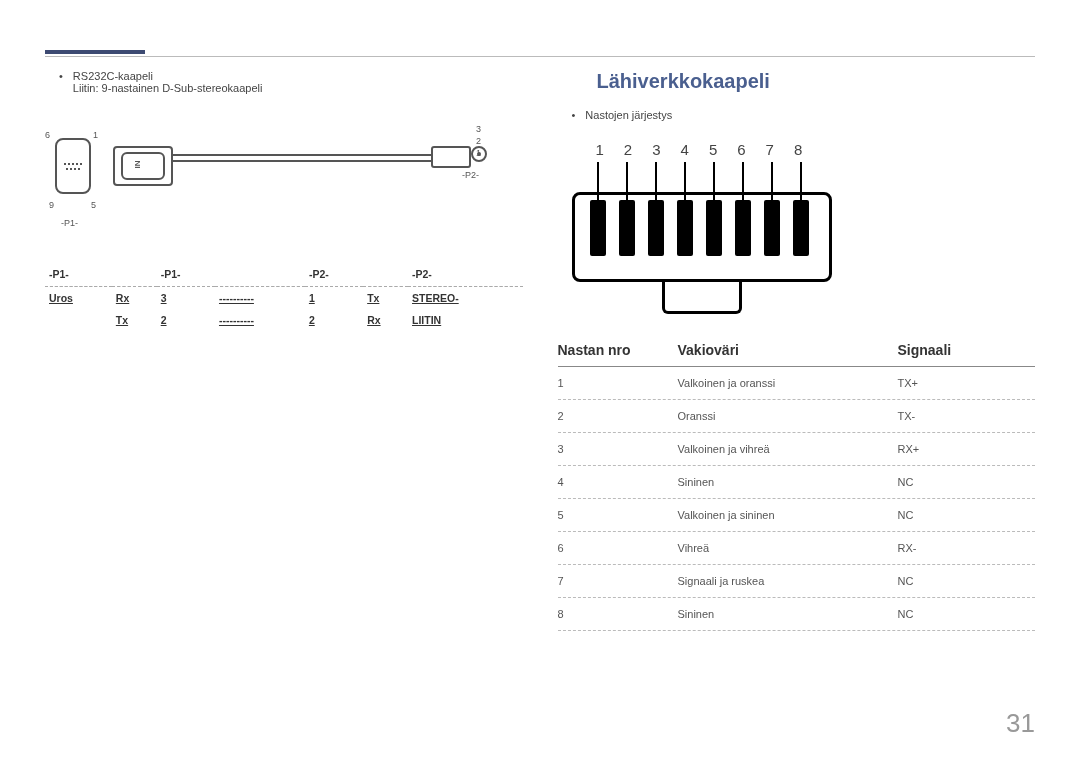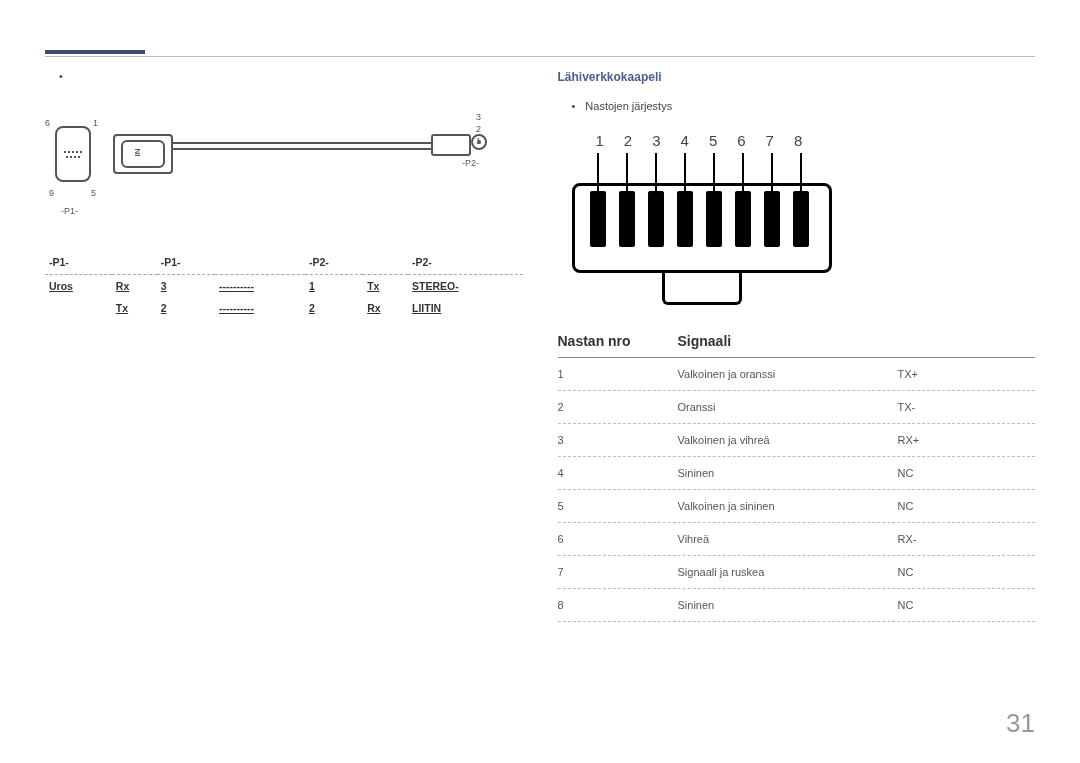--- a/index.html
+++ b/index.html
@@ -2,21 +2,21 @@
 <html><head>
 <meta charset="utf-8">
 <style>
 * { box-sizing: border-box; margin: 0; padding: 0; }
 body { font-family: "Segoe UI", Arial, sans-serif; color: #333; background: #fff; width: 1080px; height: 763px; position: relative; }
 .page-border { position: absolute; top: 50px; left: 45px; width: 100px; height: 4px; background: #3d4a72; }
 .page { display: flex; padding: 70px 45px 0 45px; gap: 35px; }
 .col { flex: 1; min-width: 0; }
 .bullet { display: flex; gap: 10px; margin-bottom: 4px; font-size: 11px; color: #444; }
 .bullet-dot { margin-left: 14px; }
-.section-title { color: #4a5f8f; font-size: 12px; font-weight: 600; margin-bottom: 16px; }
+.section-title { color: #4a5f8f; font-size: 20px; font-weight: 600; margin-bottom: 16px; margin-left: 39px; }
 
 
 .cable-diagram { position: relative; width: 440px; height: 120px; margin: 24px 0; }
 .dsub { position: absolute; left: 10px; top: 20px; width: 36px; height: 56px; border: 2px solid #555; border-radius: 8px; background: #fff; display: flex; flex-direction: column; justify-content: center; align-items: center; gap: 3px; }
 .dsub-dotrow { display: flex; gap: 2px; justify-content: center; }
 .dsub-dotrow span { width: 2px; height: 2px; background: #555; }
 .dsub-plug { position: absolute; left: 68px; top: 18px; width: 72px; height: 60px; }
 .dsub-body { width: 60px; height: 40px; border: 2px solid #555; border-radius: 4px; position: absolute; top: 10px; left: 0; }
 .dsub-face { position: absolute; left: 8px; top: 16px; width: 44px; height: 28px; border: 2px solid #555; border-radius: 6px; }
 .dsub-in { position: absolute; left: 20px; top: 24px; font-size: 8px; color: #555; transform: rotate(-90deg); font-weight: 600; }
@@ -70,20 +70,24 @@
 <body>
 
 <div class="page-border"></div>
 <div class="hr-top"></div>
 
 <div class="page">
 
   <div class="col">
     <div class="bullet">
       <span class="bullet-dot">•</span>
+      <div>
+        <div>RS232C-kaapeli</div>
+        <div>Liitin: 9-nastainen D-Sub-stereokaapeli</div>
+      </div>
     </div>
 
     <div class="cable-diagram">
       <span class="cable-lbl lbl-6">6</span>
       <span class="cable-lbl lbl-1">1</span>
       <span class="cable-lbl lbl-9">9</span>
       <span class="cable-lbl lbl-5">5</span>
       <span class="cable-lbl lbl-p1">-P1-</span>
       <span class="cable-lbl lbl-3">3</span>
       <span class="cable-lbl lbl-2">2</span>
@@ -205,20 +209,21 @@
             <div class="rj45-pin">
               <div class="rj45-lead"></div>
               <div class="rj45-contact"></div>
             </div>
           </div>
       </div>
     </div>
 
     <div class="lan-header">
       <div class="c1">Nastan nro</div>
+      <div class="c2">Vakioväri</div>
       <div class="c3">Signaali</div>
     </div>
     <div id="lanrows">
         <div class="lan-row">
           <div class="c1">1</div>
           <div class="c2">Valkoinen ja oranssi</div>
           <div class="c3">TX+</div>
         </div>
         <div class="lan-row">
           <div class="c1">2</div>

